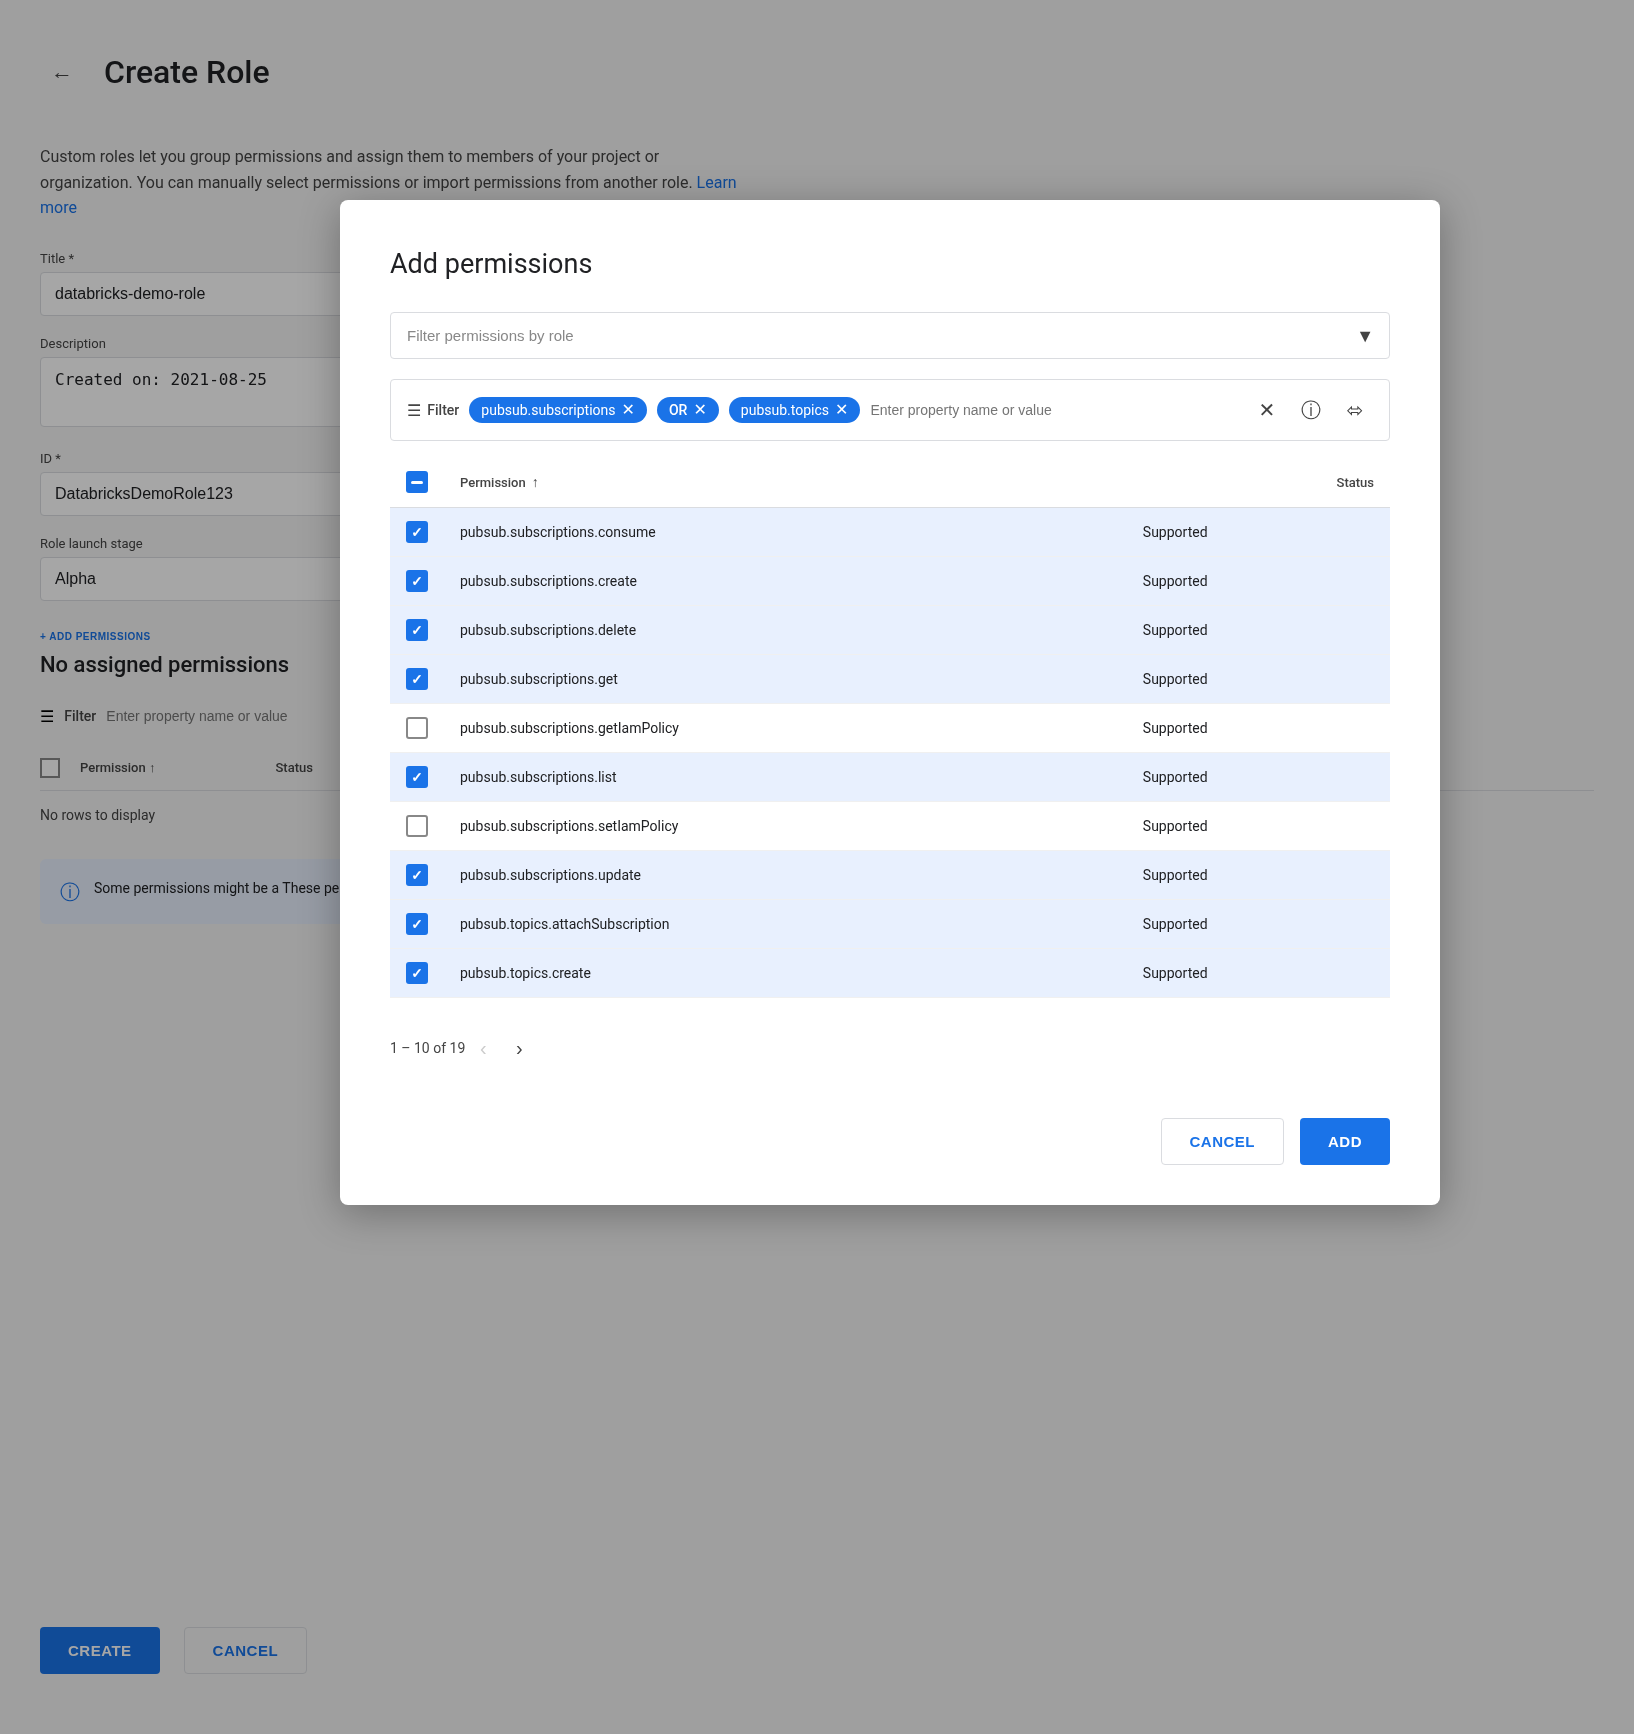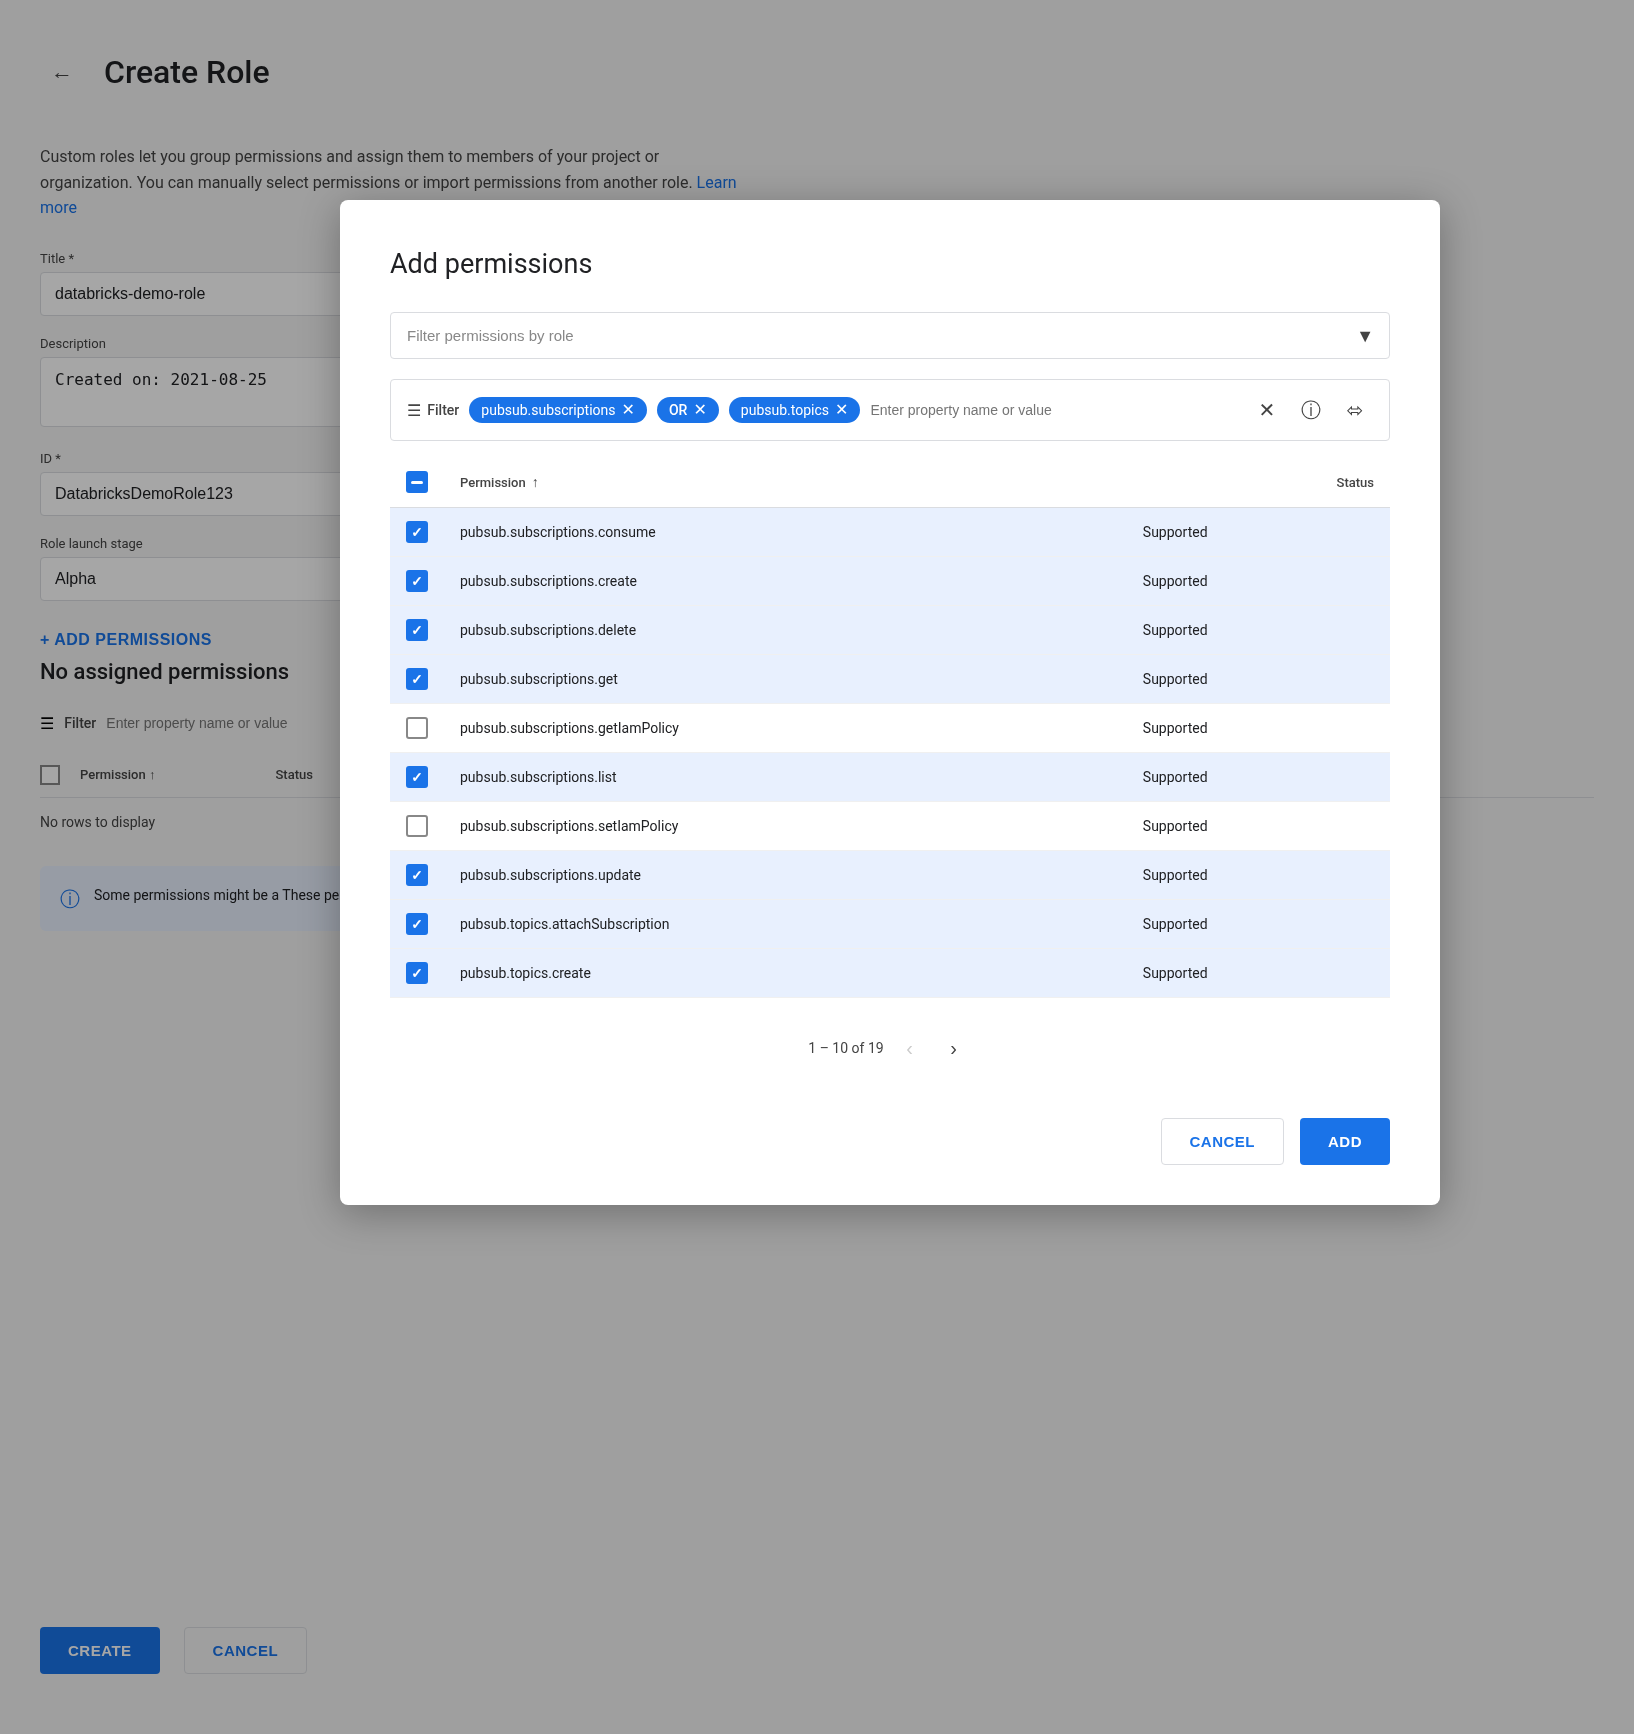--- a/index.html
+++ b/index.html
@@ -94,21 +94,21 @@
       min-height: 70px;
     }
 
     .add-permissions-btn {
       display: flex;
       align-items: flex-start;
       gap: 8px;
       color: #1a73e8;
       background: transparent;
       border: none;
-      font-size: 16px;
+      font-size: 10px;
       font-weight: 600;
       cursor: pointer;
       padding: 10px 0;
       letter-spacing: 0.5px;
     }
 
     .no-assigned {
       font-size: 22px;
       font-weight: 500;
       color: #202124;
@@ -442,22 +442,21 @@
     }
 
     .row-normal {
       background: white;
     }
 
     
     .pagination {
       display: flex;
       align-items: center;
-      justify-content: center;
-      gap: 8px;
+      justify-content: flex-start;
       padding: 12px 0;
       font-size: 14px;
       color: #444;
     }
 
     .pagination-btn {
       background: transparent;
       border: none;
       cursor: pointer;
       font-size: 20px;

